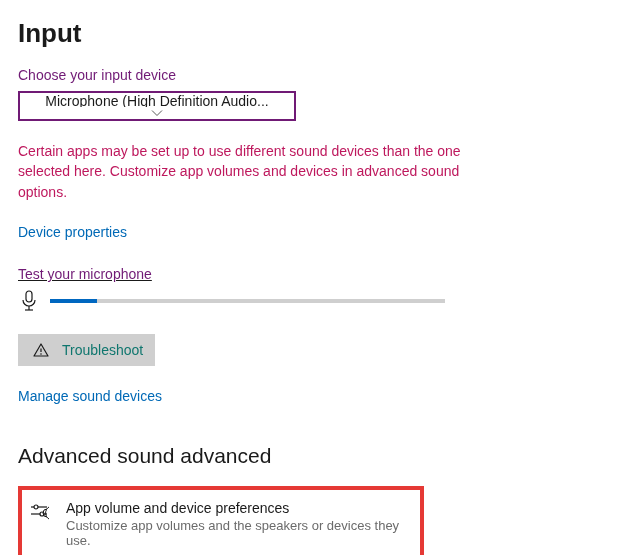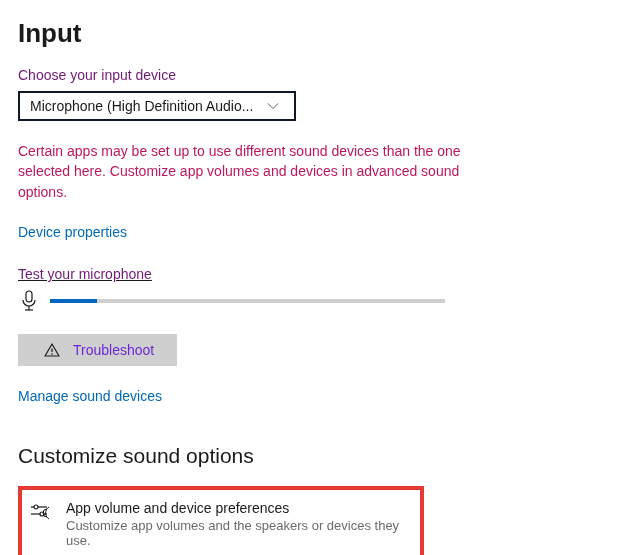--- a/index.html
+++ b/index.html
@@ -26,27 +26,28 @@
     font-size: 14px;
     margin: 0 0 8px 0;
     color: #701a75;
   }
   .dropdown {
     display: flex;
     align-items: center;
     justify-content: space-between;
     width: 278px;
     height: 30px;
-    border: 2px solid #0f172a;
+    border: 2px solid #701a75;
     padding: 0 10px;
     font-size: 14px;
     color: #1a1a1a;
     cursor: pointer;
     background: #fff;
     box-sizing: border-box;
+    flex-direction: column;
   }
   .dropdown .dd-text {
     white-space: nowrap;
     overflow: hidden;
     text-overflow: ellipsis;
     max-width: 230px;
   }
   .help-text {
     margin-top: 20px;
     color: #be185d;
@@ -79,24 +80,24 @@
     top: 0;
     height: 100%;
     background: #0067c0;
   }
   .btn {
     display: inline-flex;
     align-items: center;
     gap: 10px;
     background: #cfcfcf;
     border: none;
-    padding: 0 23px;
+    padding: 0 12px;
     height: 32px;
     font-size: 14px;
-    color: #6d28d9;
+    color: #0f766e;
     cursor: pointer;
     margin-top: 22px;
   }
   h2.section-title-2 {
     font-size: 21px;
     font-weight: 400;
     margin: 40px 0 18px 0;
   }
   .highlight-box {
     border: 4px solid #e53935;
@@ -174,21 +175,21 @@
         </svg>
       </span>
       <span>Troubleshoot</span>
     </button>
   </div>
 
   <div>
     <span class="link" style="">Manage sound devices</span>
   </div>
 
-  <h2 class="section-title-2">Customize sound options</h2>
+  <h2 class="section-title-2">Advanced sound advanced</h2>
 
   <div class="highlight-box">
     <div class="pref-row">
       <span class="icon-slot" style="padding-top:3px;">
         <svg width="22" height="20" viewBox="0 0 22 20">
           <line x1="1" y1="4" x2="17" y2="4" stroke="#1a1a1a" stroke-width="1.2"></line>
           <circle cx="6" cy="4" r="2" fill="#fff" stroke="#1a1a1a" stroke-width="1.2"></circle>
           <line x1="1" y1="11" x2="17" y2="11" stroke="#1a1a1a" stroke-width="1.2"></line>
           <circle cx="12" cy="11" r="2" fill="#fff" stroke="#1a1a1a" stroke-width="1.2"></circle>
           <path d="M17 14 a4 4 0 0 1 0 -8" fill="none" stroke="#1a1a1a" stroke-width="1"></path>

